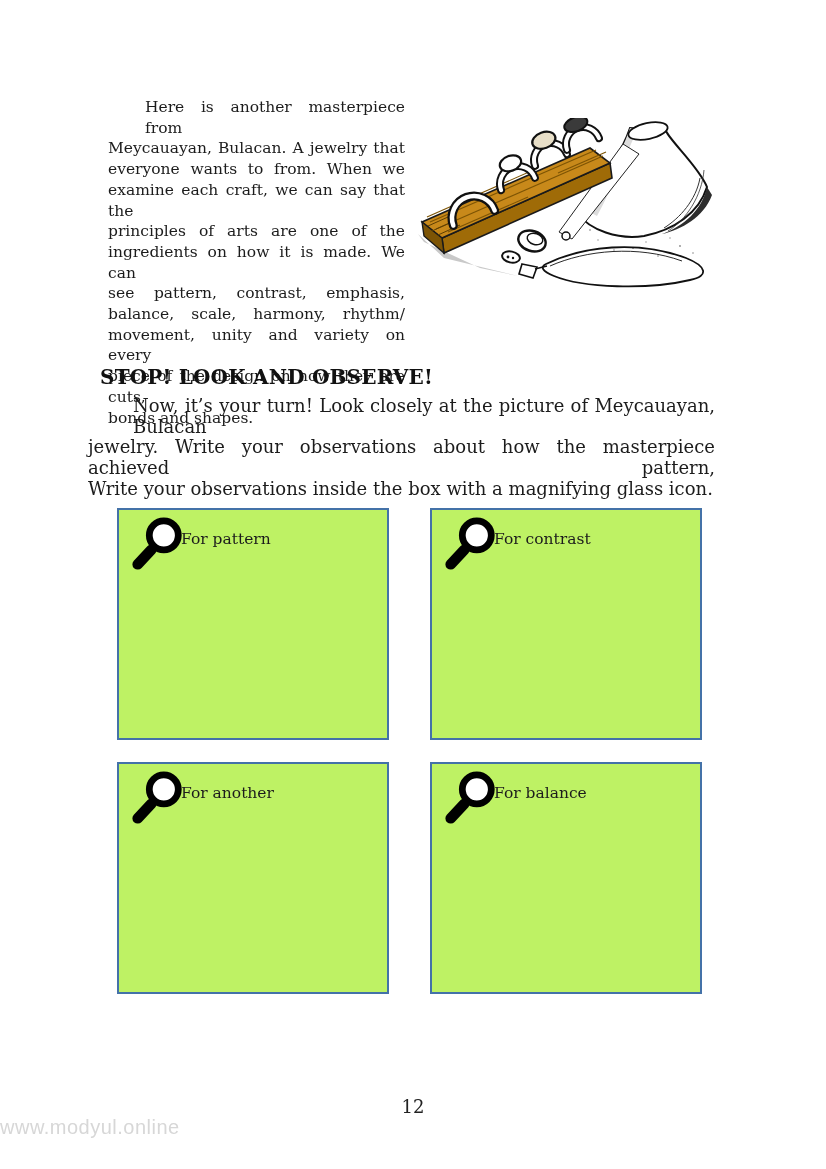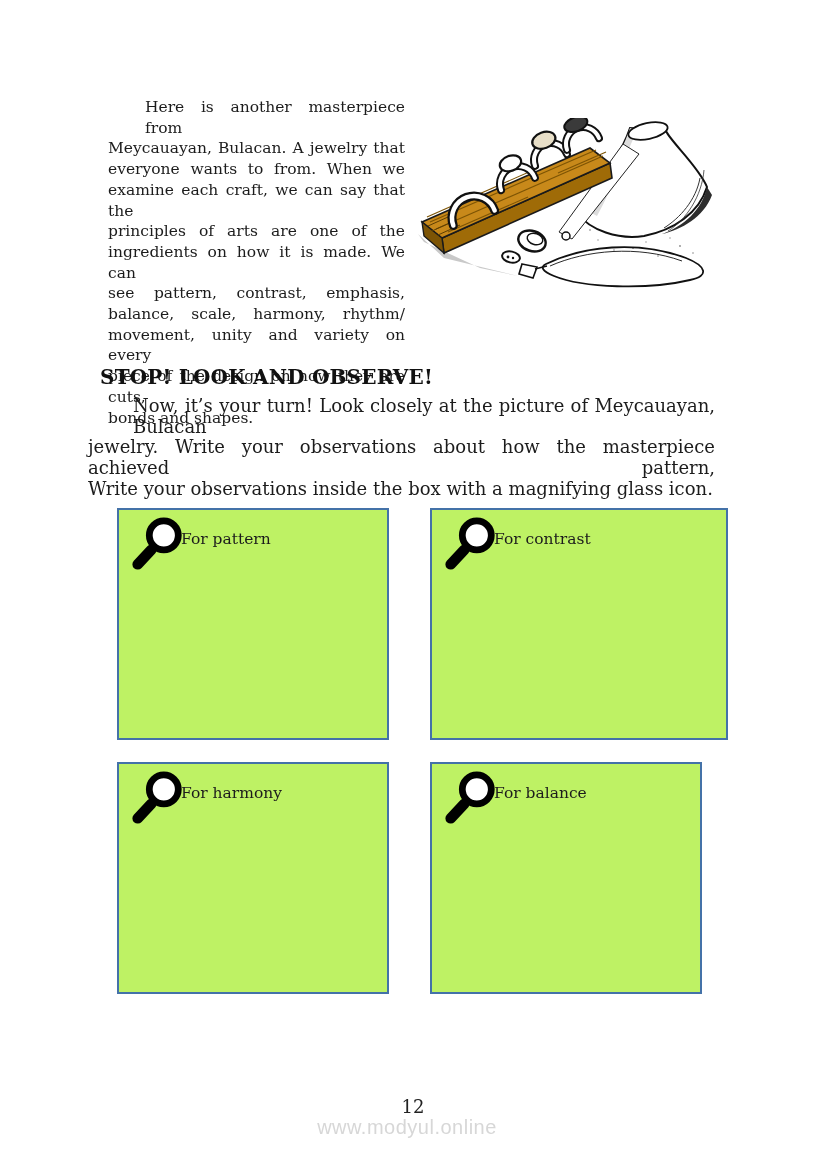--- a/index.html
+++ b/index.html
@@ -36,31 +36,31 @@
   .obox{
     position:absolute;width:268px;height:228px;
     border:2.5px solid #4472A8;background:#bef264;
   }
   .obox .mag{position:absolute;left:10px;top:5px;width:58px;height:58px;}
   .obox .olabel{
     position:absolute;left:62px;top:20px;
     font-size:15.5px;color:#1c1c1c;
   }
   #box-pattern {left:117px;top:508px;}
-  #box-contrast{left:430px;top:508px;padding-left:26px;}
+  #box-contrast{left:430px;top:508px;}
   #box-emphasis{left:117px;top:762px;}
   #box-balance {left:430px;top:762px;}
   
   .pagenum{
     position:absolute;left:0;top:1096px;width:826px;
     text-align:center;font-size:18px;color:#222;
   }
   .watermark{
-    position:absolute;left:12px;top:1116px;width:790px;
-    text-align:center;
+    position:absolute;left:0;top:1116px;width:790px;
+    text-align:left;
     font-family:"Liberation Sans","DejaVu Sans",sans-serif;
     font-size:20px;color:#d7d7d7;letter-spacing:.5px;
   }
 </style>
 </head>
 <body>
 
 <div class="page">
 
   <div class="para1">
@@ -191,21 +191,21 @@
       <line x1="23" y1="36" x2="9" y2="51" stroke="#000" stroke-width="11" stroke-linecap="round"></line>
     </svg>
     <span class="olabel">For contrast</span>
   </div>
 
   <div class="obox" id="box-emphasis">
     <svg class="mag" viewBox="0 0 60 60" aria-hidden="true">
       <circle cx="36" cy="21" r="15" fill="#ffffff" stroke="#000" stroke-width="7"></circle>
       <line x1="23" y1="36" x2="9" y2="51" stroke="#000" stroke-width="11" stroke-linecap="round"></line>
     </svg>
-    <span class="olabel">For harmony</span>
+    <span class="olabel">For another</span>
   </div>
 
   <div class="obox" id="box-balance">
     <svg class="mag" viewBox="0 0 60 60" aria-hidden="true">
       <circle cx="36" cy="21" r="15" fill="#ffffff" stroke="#000" stroke-width="7"></circle>
       <line x1="23" y1="36" x2="9" y2="51" stroke="#000" stroke-width="11" stroke-linecap="round"></line>
     </svg>
     <span class="olabel">For balance</span>
   </div>
 

